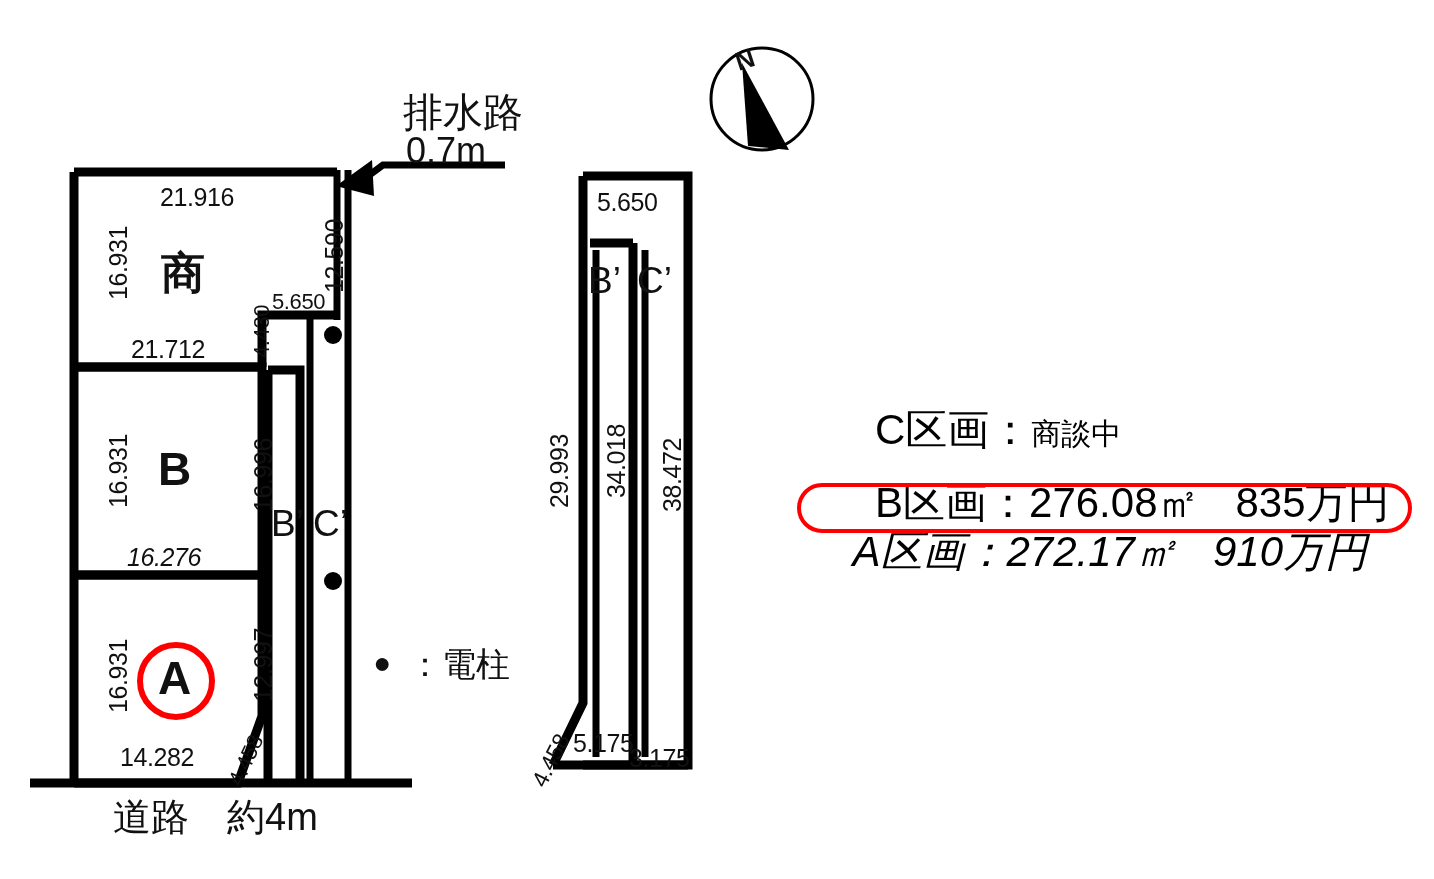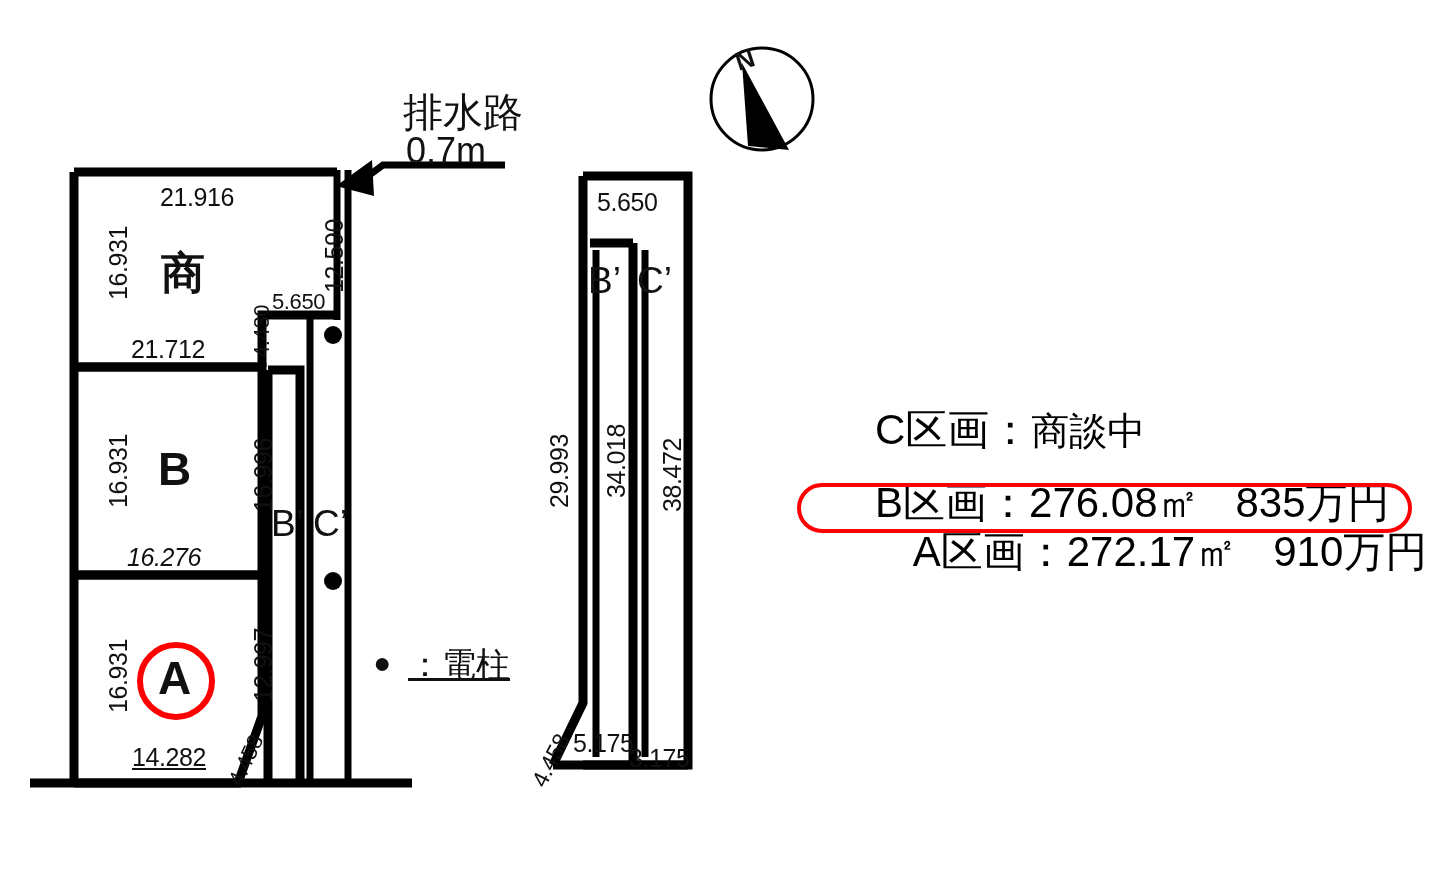--- a/index.html
+++ b/index.html
@@ -4,23 +4,23 @@
 <style>
   html,body{margin:0;padding:0;background:#ffffff;}
   body{width:1434px;height:879px;position:relative;overflow:hidden;
        font-family:"Liberation Sans","DejaVu Sans",sans-serif;color:#000;}
   #stage{position:absolute;left:0;top:0;width:1434px;height:879px;}
   svg{position:absolute;left:0;top:0;width:1434px;height:879px;display:block;}
   .txt{position:absolute;white-space:pre;line-height:1;color:#111;}
   .dim{font-size:25px;letter-spacing:-0.4px;}
   .dim-v{transform-origin:0 0;}
   .plotlabel{font-weight:bold;}
-  .legend{font-size:34px;text-decoration:underline;}
+  .legend{font-size:34px;}
   .pricerow{position:absolute;white-space:pre;font-size:42px;line-height:1;color:#000;}
-  .small-ja{font-size:38px;}
+  .small-ja{font-size:30px;}
   .redbox{position:absolute;border:4px solid #ff0000;border-radius:26px;box-sizing:border-box;}
 </style>
 </head>
 <body>
 
 <div id="stage">
 
   <svg viewBox="0 0 1434 879">
 
     <g>
@@ -99,27 +99,28 @@
 
   <div class="txt" style="left:271px;top:505px;font-size:37px;">B’</div>
   <div class="txt" style="left:313px;top:505px;font-size:37px;">C’</div>
 
   <div class="txt dim dim-v" style="left:106px;top:713px;transform:rotate(-90deg);">16.931</div>
 
   <div class="txt plotlabel" style="left:158px;top:655px;font-size:46px;">A</div>
 
   <div class="txt dim dim-v" style="left:251px;top:702px;transform:rotate(-90deg);">12.997</div>
 
-  <div class="txt dim" style="left:132px;top:745px;text-decoration:underline;">14.282</div>
+  <div class="txt dim" style="left:120px;top:745px;">14.282</div>
 
   <div class="txt dim dim-v" style="left:225px;top:780px;transform:rotate(-65deg);font-size:22px;">4.458</div>
 
   <div class="txt" style="left:373px;top:648px;font-size:30px;">●</div>
   <div class="txt legend" style="left:408px;top:647px;">：電柱</div>
 
+  <div class="txt" style="left:113px;top:798px;font-size:38px;">道路　約4m</div>
 
   <div class="txt" style="left:732px;top:50px;font-size:26px;font-weight:bold;
        transform:rotate(-18deg);transform-origin:0 0;">N</div>
 
   <div class="txt dim" style="left:597px;top:190px;">5.650</div>
 
   <div class="txt" style="left:588px;top:262px;font-size:37px;">B’</div>
   <div class="txt" style="left:637px;top:262px;font-size:37px;">C’</div>
 
   <div class="txt dim dim-v" style="left:547px;top:508px;transform:rotate(-90deg);">29.993</div>
@@ -136,18 +137,18 @@
 
     <div class="pricerow" style="left:805px;top:367px;">
       <span>C区画：</span><span class="small-ja">商談中</span>
     </div>
 
     <div class="pricerow" style="left:805px;top:440px;">
       <span>B区画：</span><span>276.08</span><span>㎡</span><span style="display:inline-block;width:36px;"></span><span>835万円</span>
     </div>
 
     <div class="redbox" style="left:797px;top:483px;width:615px;height:50px;"></div>
-    <div class="pricerow" style="left:845px;top:489px;">
+    <div class="pricerow" style="left:784px;top:489px;font-style:italic;">
       <span>A区画：</span><span>272.17</span><span>㎡</span><span style="display:inline-block;width:36px;"></span><span>910万円</span>
     </div>
   </div>
 
 </div>
 
 </body></html>

